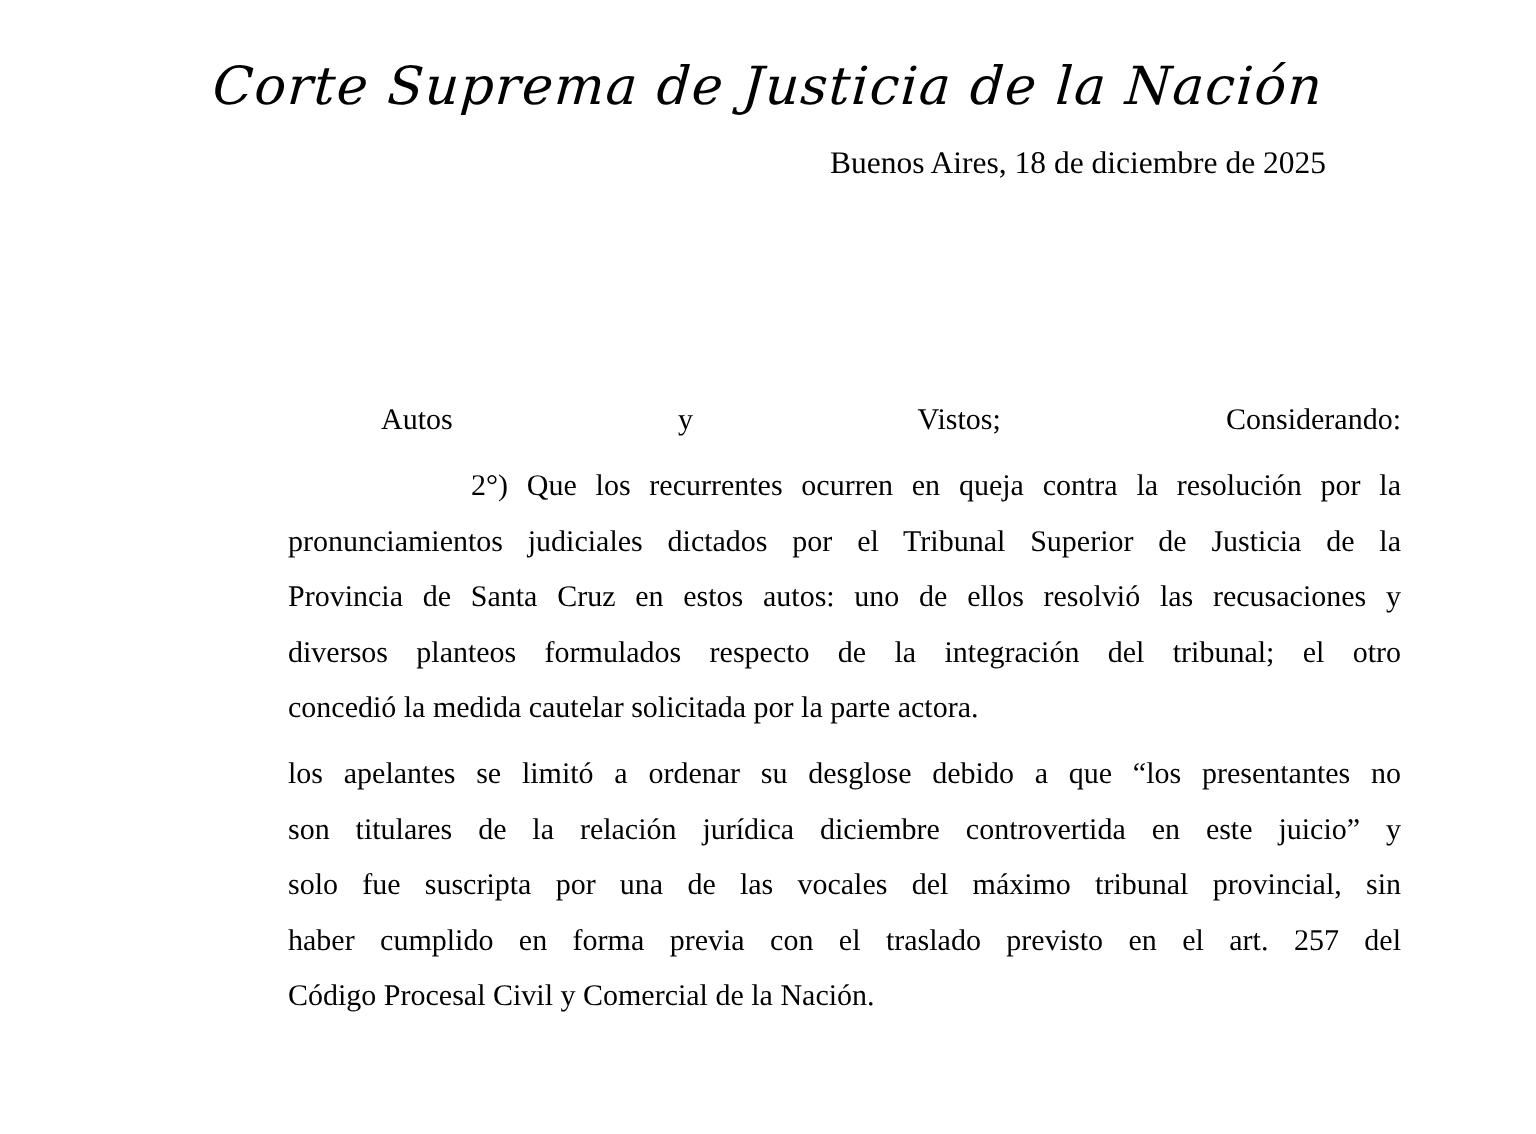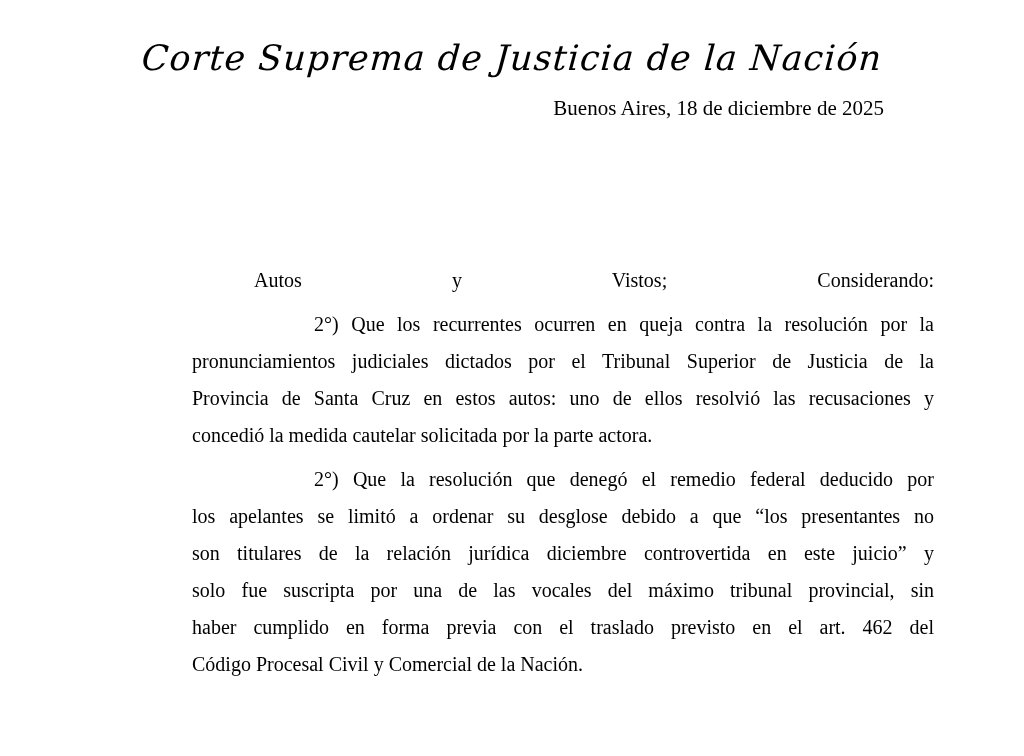--- a/index.html
+++ b/index.html
@@ -55,25 +55,25 @@
 <div class="page">
   <div class="court-header">Corte Suprema de Justicia de la Nación</div>
   <div class="date-line">Buenos Aires, 18 de diciembre de 2025</div>
   <div class="body-text">
     <div class="line opening">Autos y Vistos; Considerando:</div>
     <div id="paragraphs">
         <div class="paragraph">
           <div class="line first"><span>2°) Que los recurrentes ocurren en queja contra la resolución por la</span></div>
           <div class="line"><span>pronunciamientos judiciales dictados por el Tribunal Superior de Justicia de la</span></div>
           <div class="line"><span>Provincia de Santa Cruz en estos autos: uno de ellos resolvió las recusaciones y</span></div>
+          <div class="line"><span>diversos planteos formulados respecto de la integración del tribunal; el otro</span></div>
           <div class="line last"><span>concedió la medida cautelar solicitada por la parte actora.</span></div>
         </div>
         <div class="paragraph">
-          <div class="line first"><span>2°) Que la resolución que denegó el remedio federal deducido por</span></div>
           <div class="line"><span>los apelantes se limitó a ordenar su desglose debido a que “</span><span class="seg-italic">los presentantes no</span></div>
           <div class="line"><span class="seg-italic">son titulares de la relación jurídica diciembre controvertida en este juicio</span><span>” y</span></div>
           <div class="line"><span>solo fue suscripta por una de las vocales del máximo tribunal provincial, sin</span></div>
-          <div class="line"><span>haber cumplido en forma previa con el traslado previsto en el art. 462 del</span></div>
+          <div class="line"><span>haber cumplido en forma previa con el traslado previsto en el art. 257 del</span></div>
           <div class="line last"><span>Código Procesal Civil y Comercial de la Nación.</span></div>
         </div>
       </div>
   </div>
 </div>
 
 </body></html>

